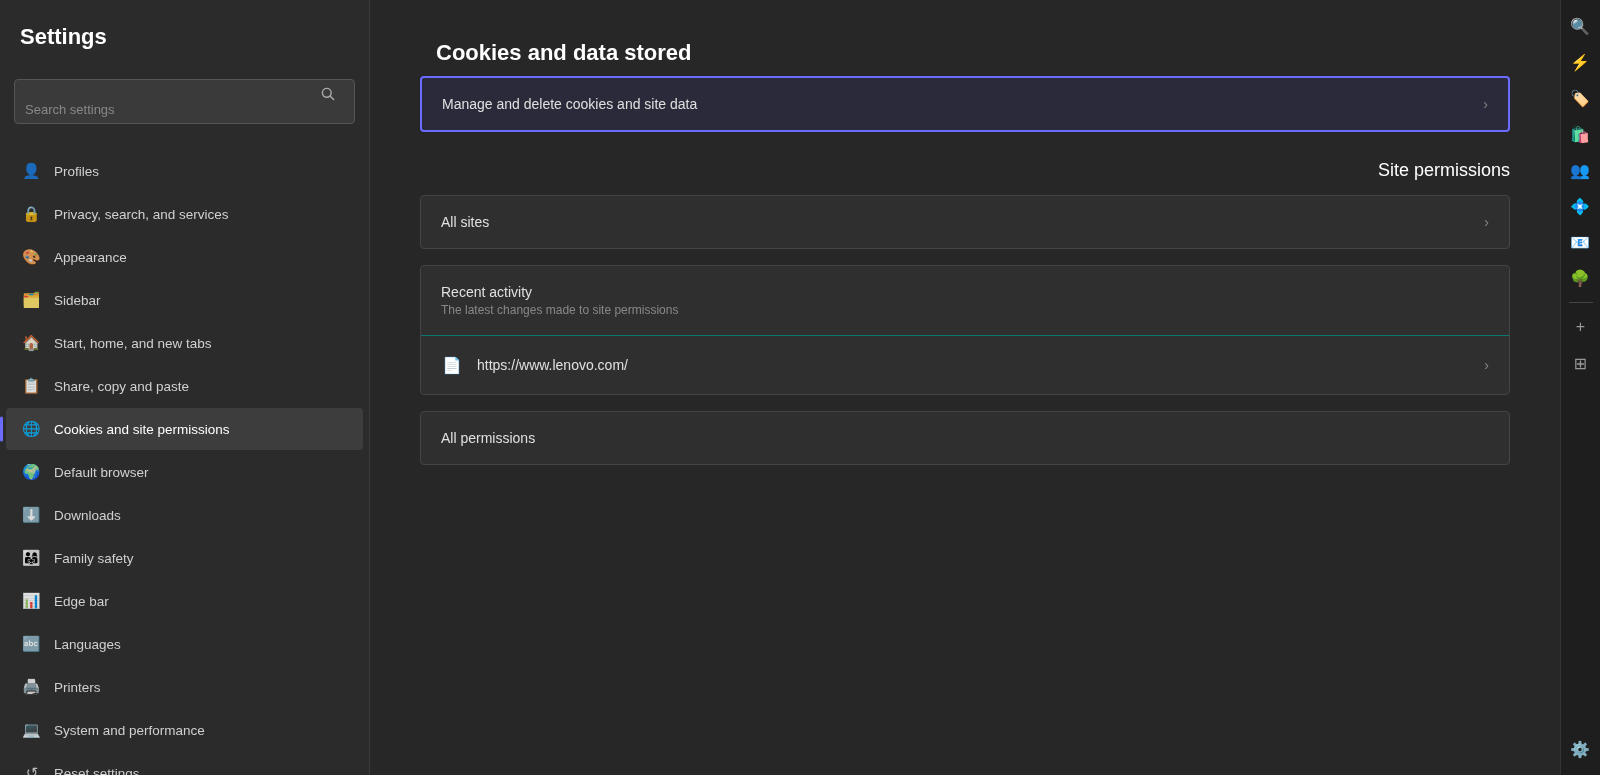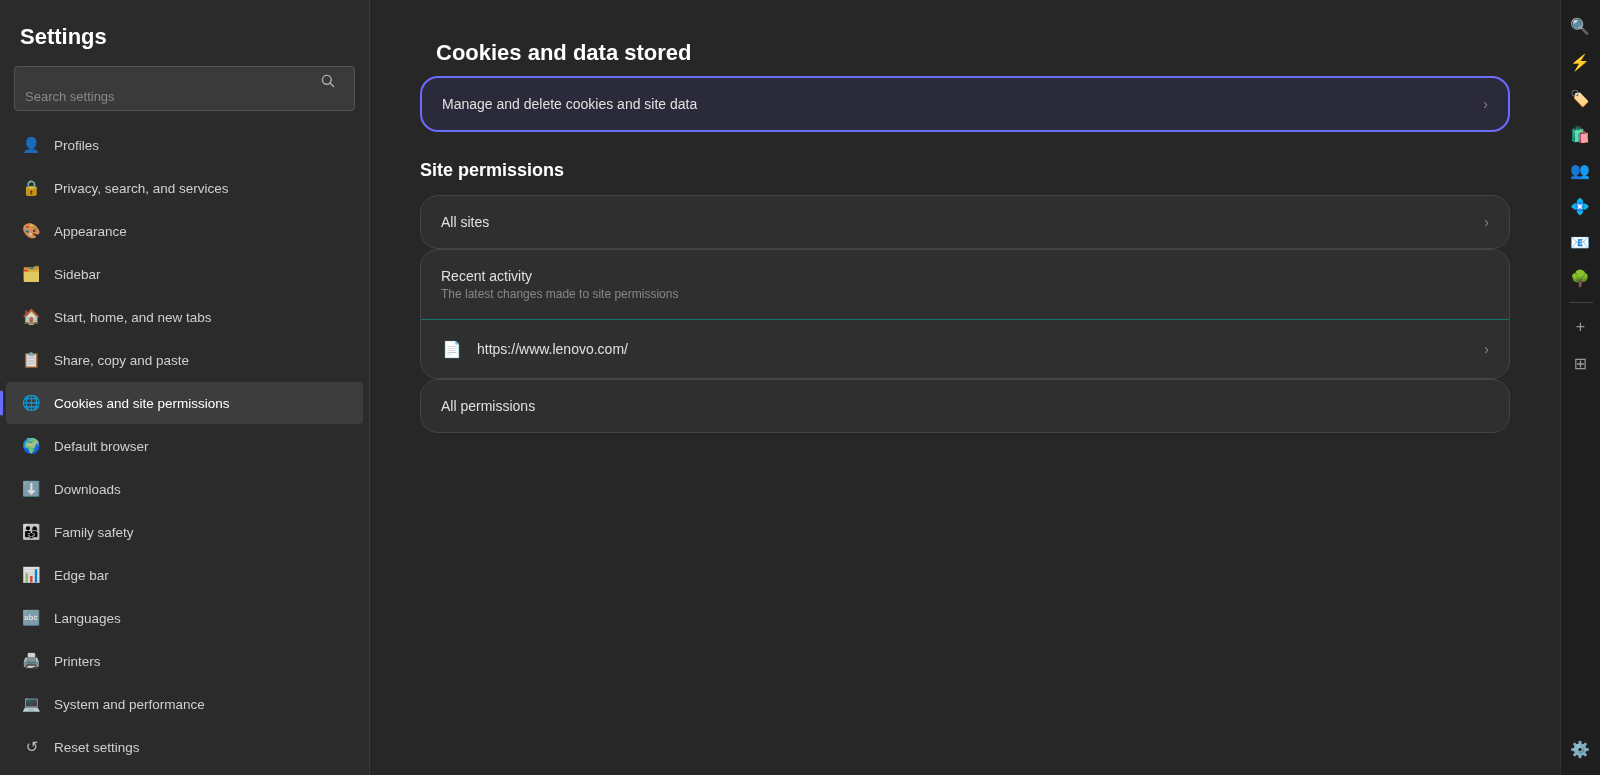--- a/index.html
+++ b/index.html
@@ -16,20 +16,21 @@
     
     .sidebar {
       width: 370px;
       min-width: 370px;
       background: #2b2b2b;
       display: flex;
       flex-direction: column;
       height: 100%;
       overflow-y: auto;
       border-right: 1px solid #3a3a3a;
+      gap: 13px;
     }
     .sidebar-title {
       font-size: 22px;
       font-weight: 600;
       color: #ffffff;
       padding: 24px 20px 16px 20px;
     }
     .search-box {
       margin: 0 14px 12px 14px;
       display: flex;
@@ -113,21 +114,22 @@
     .page-subtitle {
       font-size: 13px;
       color: #999;
       margin-bottom: 24px;
     }
 
     
     .card {
       background: #2f2f2f;
       border: 1px solid #444;
-      border-radius: 18px;
+      border-radius: 4px;
+      margin-bottom: 16px;
       overflow: hidden;
     }
     .card-item {
       display: flex;
       align-items: center;
       padding: 18px 20px;
       cursor: pointer;
       transition: background 0.15s;
       border-bottom: 1px solid #0f766e;
     }
@@ -154,23 +156,24 @@
       border: 2px solid #6b6bff;
       background: #2a2a3a;
     }
     .card-highlight .card-item {
       background: transparent;
     }
 
     
     .section-heading {
       font-size: 18px;
-      font-weight: 700;
+      font-weight: 400;
       color: #ffffff;
       margin: 28px 0 14px 0;
+      text-align: right;
     }
 
     
     .site-icon {
       width: 22px;
       height: 22px;
       margin-right: 14px;
       flex-shrink: 0;
       display: flex;
       align-items: center;

